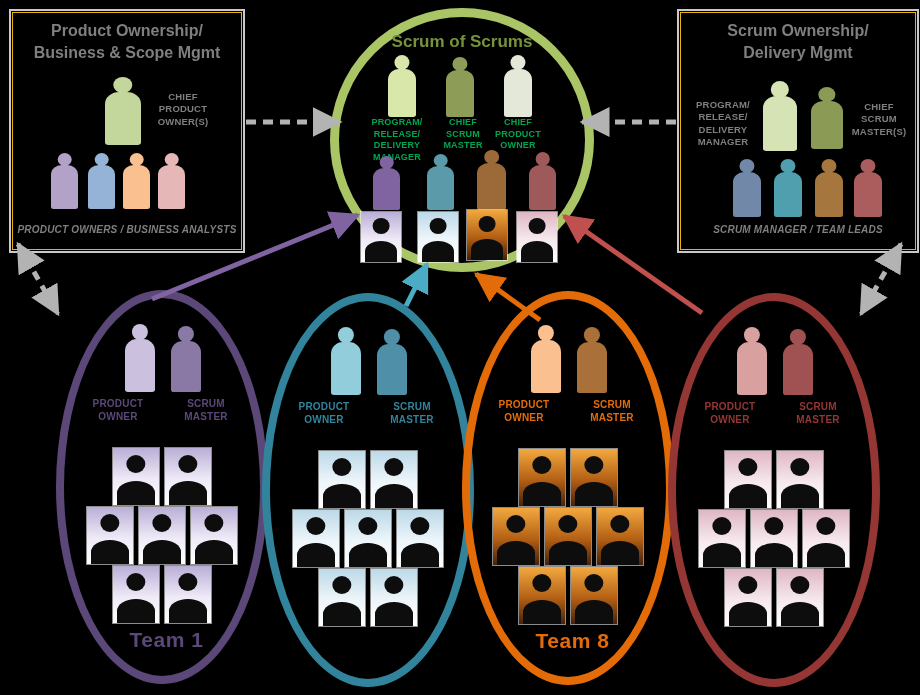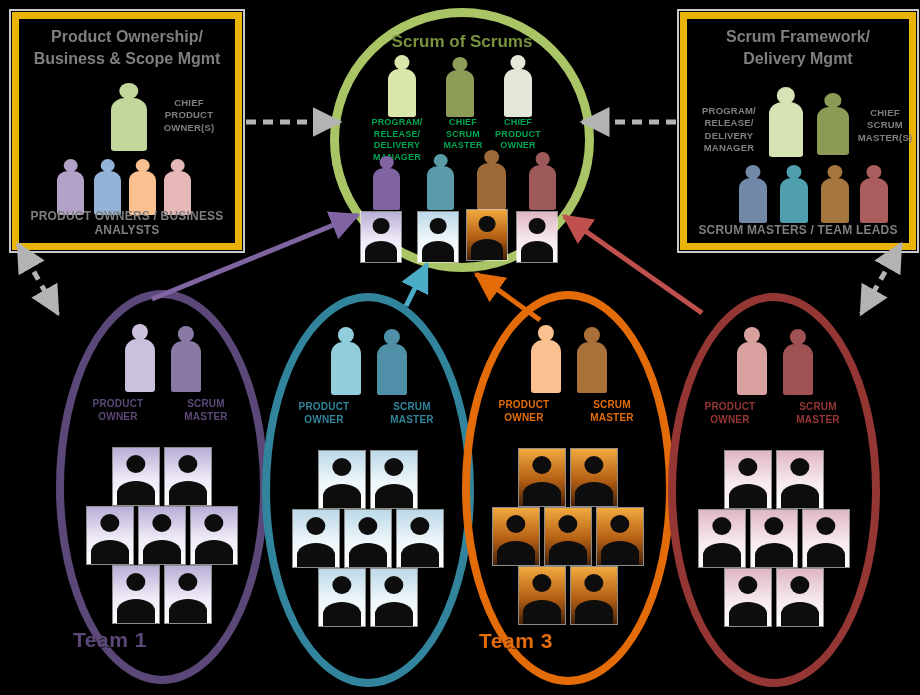--- a/index.html
+++ b/index.html
@@ -6,34 +6,34 @@
   body{
     width:920px;height:695px;position:relative;background:#000;
     font-family:"Liberation Sans","DejaVu Sans",sans-serif;overflow:hidden;
   }
   .pre{white-space:pre-line;}
   .abs{position:absolute;}
 
   
   .panel{
     position:absolute;box-sizing:border-box;
-    border:7px solid #eab308;outline:2px solid #c9c9c9;outline-offset:1px;
+    border:1px solid #eab308;outline:2px solid #c9c9c9;outline-offset:1px;
     background:transparent;
   }
   .panel-title{
     position:absolute;left:0;right:0;top:7px;text-align:center;
     color:#7f7f7f;font-weight:bold;font-size:16px;line-height:1.35;
   }
   .panel-role{
     position:absolute;text-align:center;color:#7f7f7f;font-weight:bold;
     font-size:9.5px;line-height:1.3;letter-spacing:.2px;
   }
   .panel-caption{
-    position:absolute;left:0;right:0;bottom:6px;text-align:center;
-    color:#7f7f7f;font-weight:bold;font-size:12px;letter-spacing:.2px;
+    position:absolute;left:0;right:0;bottom:14px;text-align:center;
+    color:#7f7f7f;font-weight:bold;font-size:10px;letter-spacing:.2px;font-style:italic;
   }
 
   
   .person{position:absolute;}
   .person::before{
     content:"";position:absolute;top:0;left:50%;transform:translateX(-50%);
     width:54%;height:24%;background:var(--c);border-radius:50%;
   }
   .person::after{
     content:"";position:absolute;top:22%;left:0;width:100%;height:78%;
@@ -76,21 +76,21 @@
     position:absolute;width:212px;height:394px;box-sizing:border-box;
     border-radius:50%;border:8px solid;
   }
   .team .po-label,.team .sm-label{
     position:absolute;top:100px;width:92px;text-align:center;
     font-weight:bold;font-size:10px;line-height:1.25;letter-spacing:.2px;
   }
   .team .po-label{left:8px;}
   .team .sm-label{left:96px;}
   .team-name{
-    position:absolute;top:330px;left:9px;right:0;text-align:left;
+    position:absolute;top:330px;left:9px;right:0;text-align:center;
     font-weight:bold;font-size:21px;letter-spacing:.5px;
     text-shadow:1px 1px 0 rgba(0,0,0,.6);
   }
   .t1{border-color:#5b4878;} .t1 .po-label,.t1 .sm-label,.t1 .team-name{color:#5b4878;}
   .t2{border-color:#31849b;} .t2 .po-label,.t2 .sm-label,.t2 .team-name{color:#31849b;}
   .t3{border-color:#e36c09;} .t3 .po-label,.t3 .sm-label,.t3 .team-name{color:#e36c09;}
   .t4{border-color:#943634;} .t4 .po-label,.t4 .sm-label,.t4 .team-name{color:#943634;}
 
   svg.arrows{position:absolute;left:0;top:0;pointer-events:none;}
 </style>
@@ -105,36 +105,36 @@
 PRODUCT
 OWNER(S)</div>
   <span class="person" style="--c:#b3a2c7;left:38px;top:140px;width:27px;height:56px;"></span>
   <span class="person" style="--c:#95b3d7;left:75px;top:140px;width:27px;height:56px;"></span>
   <span class="person" style="--c:#fac090;left:110px;top:140px;width:27px;height:56px;"></span>
   <span class="person" style="--c:#e5b8b7;left:145px;top:140px;width:27px;height:56px;"></span>
   <div class="panel-caption">PRODUCT OWNERS / BUSINESS ANALYSTS</div>
 </div>
 
 <div class="panel" style="left:680px;top:12px;width:236px;height:238px;">
-  <div class="panel-title pre">Scrum Framework/
+  <div class="panel-title pre">Scrum Ownership/
 Delivery Mgmt</div>
   <div class="panel-role pre" style="left:4px;top:86px;width:76px;">PROGRAM/
 RELEASE/
 DELIVERY
 MANAGER</div>
   <span class="person" style="--c:#d6e4b5;left:82px;top:68px;width:34px;height:70px;"></span>
   <span class="person" style="--c:#8b9a55;left:130px;top:74px;width:32px;height:62px;"></span>
   <div class="panel-role pre" style="left:166px;top:88px;width:64px;">CHIEF
 SCRUM
 MASTER(S)</div>
   <span class="person" style="--c:#7188a8;left:52px;top:146px;width:28px;height:58px;"></span>
   <span class="person" style="--c:#4f9fae;left:93px;top:146px;width:28px;height:58px;"></span>
   <span class="person" style="--c:#a5763d;left:134px;top:146px;width:28px;height:58px;"></span>
   <span class="person" style="--c:#ab5c5c;left:173px;top:146px;width:28px;height:58px;"></span>
-  <div class="panel-caption">SCRUM MASTERS / TEAM LEADS</div>
+  <div class="panel-caption">SCRUM MANAGER / TEAM LEADS</div>
 </div>
 
 <div class="ring"></div>
 <div class="sos-title">Scrum of Scrums</div>
 
 <span class="person" style="--c:#dae7ab;left:388px;top:55px;width:28px;height:62px;"></span>
 <span class="person" style="--c:#8d9d58;left:446px;top:57px;width:28px;height:60px;"></span>
 <span class="person" style="--c:#e3e8d8;left:504px;top:55px;width:28px;height:62px;"></span>
 
 <div class="sos-role pre abs" style="left:355px;top:117px;width:84px;">PROGRAM/
@@ -198,21 +198,21 @@
 OWNER</div>
   <div class="sm-label pre">SCRUM
 MASTER</div>
   <span class="photo pg3" style="left:49px;top:150px;"></span>
   <span class="photo pg3" style="left:101px;top:150px;"></span>
   <span class="photo pg3" style="left:23px;top:209px;"></span>
   <span class="photo pg3" style="left:75px;top:209px;"></span>
   <span class="photo pg3" style="left:127px;top:209px;"></span>
   <span class="photo pg3" style="left:49px;top:268px;"></span>
   <span class="photo pg3" style="left:101px;top:268px;"></span>
-  <div class="team-name">Team 3</div>
+  <div class="team-name">Team 8</div>
 </div>
 
 <div class="team t4" style="left:668px;top:293px;">
   <span class="person" style="--c:#d8a09e;left:61px;top:26px;width:30px;height:68px;"></span>
   <span class="person" style="--c:#a05252;left:107px;top:28px;width:30px;height:66px;"></span>
   <div class="po-label pre">PRODUCT
 OWNER</div>
   <div class="sm-label pre">SCRUM
 MASTER</div>
   <span class="photo pg4" style="left:49px;top:150px;"></span>

